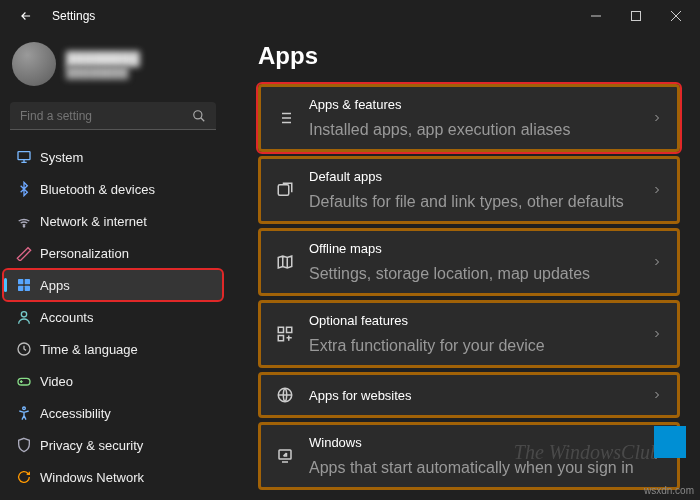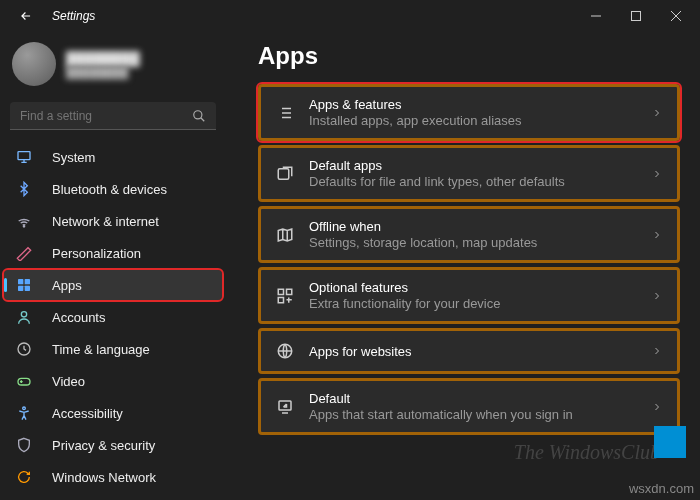--- a/index.html
+++ b/index.html
@@ -1,48 +1,48 @@
 <!DOCTYPE html>
 <html><head>
 <meta charset="utf-8">
 <style>
 * { margin: 0; padding: 0; box-sizing: border-box; font-family: "Segoe UI", Arial, sans-serif; }
 body { background: #202020; color: #fff; width: 700px; height: 500px; overflow: hidden; position: relative; }
-.titlebar { height: 32px; display: flex; align-items: center; padding: 0 4px 0 12px; font-style: italic; }
+.titlebar { height: 32px; display: flex; align-items: center; padding: 0 4px 0 12px; }
 .titlebar .back-btn { width: 28px; height: 28px; display: flex; align-items: center; justify-content: center; color: #fff; }
 .titlebar .title { font-size: 12px; margin-left: 12px; }
 .titlebar .spacer { flex: 1; }
 .titlebar .win-btn { width: 40px; height: 32px; display: flex; align-items: center; justify-content: center; color: #ccc; }
 .content { display: flex; height: calc(100% - 32px); }
 .sidebar { width: 230px; padding: 4px 8px 8px 4px; display: flex; flex-direction: column; gap: 2px; overflow-y: auto; scrollbar-width: none; }
 .sidebar::-webkit-scrollbar { display: none; }
 .profile { display: flex; align-items: center; gap: 10px; padding: 6px 8px 10px 8px; }
 .avatar { width: 44px; height: 44px; border-radius: 50%; background: radial-gradient(circle at 35% 30%, #9a9a9a, #5a5a5a); filter: blur(0.3px); }
 .profile-text .name { font-size: 13px; font-weight: 600; filter: blur(3px); color: #ddd; }
 .profile-text .email { font-size: 11px; color: #aaa; filter: blur(3px); }
 .search { margin: 4px 6px 10px 6px; background: #2d2d2d; border-bottom: 1px solid #555; border-radius: 4px 4px 0 0; height: 30px; display: flex; align-items: center; padding: 0 10px; }
 .search input { flex: 1; background: transparent; border: none; color: #aaa; font-size: 12px; outline: none; }
 .search .search-icon { color: #aaa; }
-.nav-item { display: flex; align-items: center; gap: 20px; padding: 7px 12px; border-radius: 4px; font-size: 13px; color: #eee; cursor: pointer; position: relative; }
+.nav-item { display: flex; align-items: center; gap: 8px; padding: 7px 12px; border-radius: 4px; font-size: 13px; color: #eee; cursor: pointer; position: relative; }
 .nav-item.active { background: #353535; }
 .nav-item.active::before { content: ""; position: absolute; left: 0; top: 8px; bottom: 8px; width: 3px; background: #4cc2ff; border-radius: 2px; }
 .nav-icon { width: 16px; height: 16px; display: flex; align-items: center; justify-content: center; flex-shrink: 0; }
 .main { flex: 1; padding: 10px 20px 12px 28px; overflow-y: auto; scrollbar-width: none; }
 .main::-webkit-scrollbar { display: none; }
 .page-title { font-size: 24px; font-weight: 600; margin-bottom: 14px; }
 .card { background: #2b2b2b; border: 3px solid #a16207; border-radius: 4px; padding: 10px 14px; display: flex; align-items: center; gap: 14px; margin-bottom: 4px; cursor: pointer; }
 .card-icon { width: 20px; height: 20px; display: flex; align-items: center; justify-content: center; color: #ccc; flex-shrink: 0; }
 .card-text { flex: 1; min-width: 0; }
 .card-title { font-size: 13px; color: #fff; }
-.card-desc { font-size: 13px; color: #999; margin-top: 1px; white-space: nowrap; overflow: hidden; text-overflow: ellipsis; }
+.card-desc { font-size: 16px; color: #999; margin-top: 9px; white-space: nowrap; overflow: hidden; text-overflow: ellipsis; }
 .chevron { color: #aaa; flex-shrink: 0; }
 .highlight-red { outline: 2px solid #e02828; outline-offset: 0; }
 .watermark { position: absolute; right: 40px; bottom: 36px; color: rgba(120,120,120,0.4); font-size: 20px; font-style: italic; font-family: Georgia, serif; pointer-events: none; }
 .wm-sq { position: absolute; right: 14px; bottom: 42px; width: 32px; height: 32px; background: #008fd4; pointer-events: none; }
-.credit { position: absolute; right: 6px; bottom: 4px; font-size: 13px; color: #888; }
+.credit { position: absolute; right: 6px; bottom: 4px; font-size: 10px; color: #888; }
 svg { display: block; }
 </style>
 </head>
 <body>
 
 <div class="titlebar">
   <div class="back-btn">
     <svg width="14" height="14" viewBox="0 0 24 24" fill="none" stroke="currentColor" stroke-width="2">
         <path d="M19 12H5M11 18l-6-6 6-6"></path>
       </svg>
@@ -222,21 +222,21 @@
         </span>
     </div>
 
     <div class="card">
       <span class="card-icon">
           <svg width="18" height="18" viewBox="0 0 24 24" fill="none" stroke="currentColor" stroke-width="2">
             <path d="M3 6l6-2 6 2 6-2v14l-6 2-6-2-6 2zM9 4v14M15 6v14"></path>
           </svg>
         </span>
       <div class="card-text">
-        <div class="card-title">Offline when</div>
+        <div class="card-title">Offline maps</div>
         <div class="card-desc">Settings, storage location, map updates</div>
       </div>
       <span class="chevron">
           <svg width="12" height="12" viewBox="0 0 24 24" fill="none" stroke="currentColor" stroke-width="2">
             <path d="M9 6l6 6-6 6"></path>
           </svg>
         </span>
     </div>
 
     <div class="card">
@@ -278,21 +278,21 @@
 
 
     <div class="card">
       <span class="card-icon">
           <svg width="18" height="18" viewBox="0 0 24 24" fill="none" stroke="currentColor" stroke-width="2">
             <rect x="4" y="4" width="16" height="12" rx="1"></rect>
             <path d="M8 20h8M10 12l4-4M14 8v4h-4"></path>
           </svg>
         </span>
       <div class="card-text">
-        <div class="card-title">Default</div>
+        <div class="card-title">Windows</div>
         <div class="card-desc">Apps that start automatically when you sign in</div>
       </div>
       <span class="chevron">
           <svg width="12" height="12" viewBox="0 0 24 24" fill="none" stroke="currentColor" stroke-width="2">
             <path d="M9 6l6 6-6 6"></path>
           </svg>
         </span>
     </div>
   </div>
 </div>

